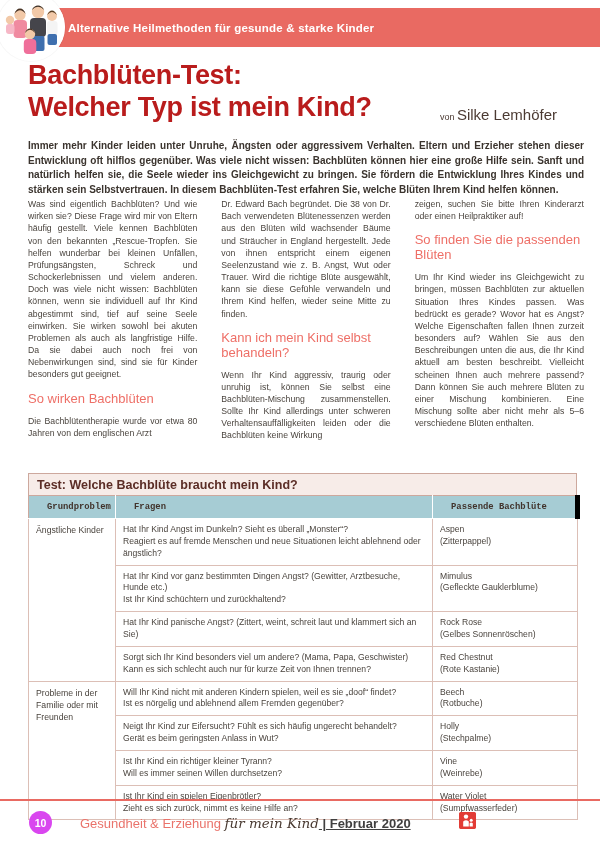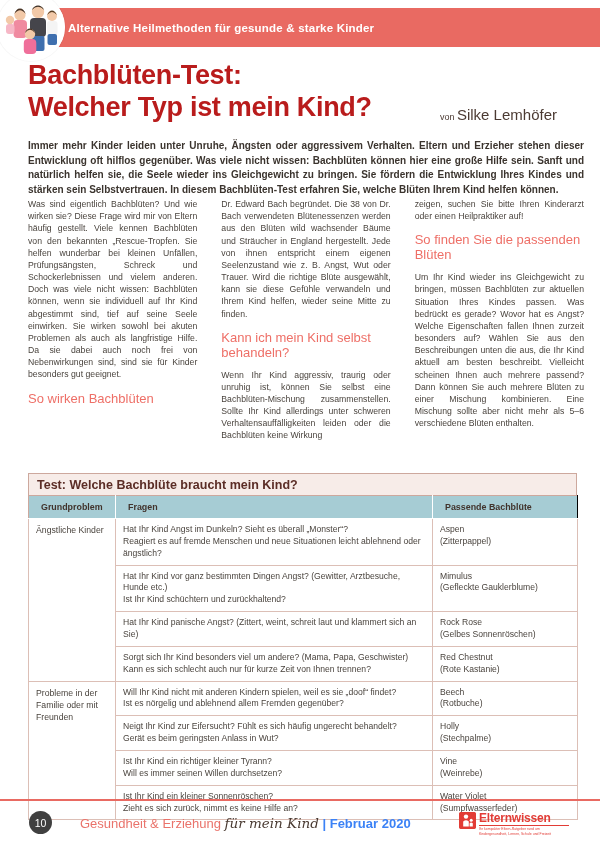--- a/index.html
+++ b/index.html
@@ -31,37 +31,37 @@
             hyphens:auto;-webkit-hyphens:auto;}
   .col-heading{color:#ee6f67;font-size:13px;font-weight:400;line-height:1.15;margin:11px 0 8px 0;}
 
   
   .test-table-wrap{position:absolute;left:28px;top:473px;width:549px;}
   .test-table-title{background:#f7ece8;border:1px solid #cda89d;border-bottom:none;
                     color:#5b2d26;font-size:12.5px;font-weight:700;padding:4px 8px 3px 8px;}
   table.test-table{width:100%;border-collapse:collapse;border:1px solid #cda89d;table-layout:fixed;}
   table.test-table col.c1{width:87px;} table.test-table col.c2{width:317px;} table.test-table col.c3{width:145px;}
   .test-table th{background:#a6ccd4;color:#41332c;font-size:8.9px;font-weight:700;text-align:left;
-                 padding:6px 12px;border:1px solid #ffffff;border-top:none;}
+                 padding:6px 18px;border:1px solid #ffffff;border-top:none;font-family:Liberation Mono, monospace;}
   .test-table th:first-child{border-left:1px solid #cda89d;}
-  .test-table th:last-child{border-right:1px solid #000000;}
+  .test-table th:last-child{border-right:5px solid #000000;}
   .test-table td{vertical-align:top;font-size:8.6px;line-height:1.38;color:#4a443e;
                  padding:5px 7px;border:1px solid #dcbfb6;background:#ffffff;margin-left:40px;}
   .test-table td.cell-group{font-size:8.7px;}
   .test-table td.cell-r div:first-child{margin-bottom:0;}
 
   
   .footer-rule{position:absolute;left:0;top:799px;width:600px;height:2px;background:#e96a62;}
   .page-badge{position:absolute;left:29px;top:811px;width:23px;height:23px;border-radius:50%;
-              background:#404040;color:#ffffff;font-size:10.5px;font-weight:400;
+              background:#d946ef;color:#ffffff;font-size:10.5px;font-weight:700;
               display:flex;align-items:center;justify-content:center;text-align:right;}
   .footer-line{position:absolute;left:80px;top:815px;white-space:nowrap;font-size:13px;}
   .footer-line .mag1{color:#ea736b;}
   .footer-line .mag2{font-family:"DejaVu Serif",serif;font-style:italic;color:#493a31;font-size:13.5px;}
-  .footer-line .mag3{color:#3b82f6;font-weight:700;}
+  .footer-line .mag3{color:#404040;font-weight:700;text-decoration:underline;}
   .logo{position:absolute;left:459px;top:812px;display:flex;gap:3px;align-items:flex-start;}
   .logo-icon{width:17px;height:17px;background:#e23c36;border-radius:2px;flex:0 0 auto;}
   .logo-text .logo-name{color:#e23c36;font-size:12px;font-weight:700;letter-spacing:-.2px;line-height:1;}
   .logo-text .logo-tagline{color:#e23c36;font-size:3.5px;line-height:1.3;width:90px;
                            border-top:1px solid #e23c36;margin-top:1px;padding-top:1px;}
 </style>
 </head>
 <body>
 
 <div class="page">
@@ -103,20 +103,21 @@
   <div class="byline">
     <span class="von">von </span><span class="name">Silke Lemhöfer</span>
   </div>
 
   <div class="intro">Immer mehr Kinder leiden unter Unruhe, Ängsten oder aggressivem Verhalten. Eltern und Erzieher stehen dieser Entwicklung oft hilflos gegenüber. Was viele nicht wissen: Bachblüten können hier eine große Hilfe sein. Sanft und natürlich helfen sie, die Seele wieder ins Gleichgewicht zu bringen. Sie fördern die Entwicklung Ihres Kindes und stärken sein Selbstvertrauen. In diesem Bachblüten-Test erfahren Sie, welche Blüten Ihrem Kind helfen können.</div>
 
   <div class="columns">
     <div class="col">
         <div class="col-para">Was sind eigentlich Bachblüten? Und wie wirken sie? Diese Frage wird mir von Eltern häufig gestellt. Viele kennen Bachblüten von den bekannten „Rescue-Tropfen. Sie helfen wunderbar bei kleinen Unfällen, Prüfungsängsten, Schreck und Schockerlebnissen und vielem anderen. Doch was viele nicht wissen: Bachblüten können, wenn sie individuell auf Ihr Kind abgestimmt sind, tief auf seine Seele einwirken. Sie wirken sowohl bei akuten Problemen als auch als langfristige Hilfe. Da sie dabei auch noch frei von Nebenwirkungen sind, sind sie für Kinder besonders gut geeignet.</div>
         <div class="col-heading">So wirken Bachblüten</div>
+        <div class="col-para">Die Bachblütentherapie wurde vor etwa 80 Jahren von dem englischen Arzt</div>
       </div>
     <div class="col">
         <div class="col-para">Dr. Edward Bach begründet. Die 38 von Dr. Bach verwendeten Blütenessenzen werden aus den Blüten wild wachsender Bäume und Sträucher in England hergestellt. Jede von ihnen entspricht einem eigenen Seelenzustand wie z. B. Angst, Wut oder Trauer. Wird die richtige Blüte ausgewählt, kann sie diese Gefühle verwandeln und Ihrem Kind helfen, wieder seine Mitte zu finden.</div>
         <div class="col-heading">Kann ich mein Kind selbst behandeln?</div>
         <div class="col-para">Wenn Ihr Kind aggressiv, traurig oder unruhig ist, können Sie selbst eine Bachblüten-Mischung zusammenstellen. Sollte Ihr Kind allerdings unter schweren Verhaltensauffälligkeiten leiden oder die Bachblüten keine Wirkung</div>
       </div>
     <div class="col">
         <div class="col-para">zeigen, suchen Sie bitte Ihren Kinderarzt oder einen Heilpraktiker auf!</div>
         <div class="col-heading">So finden Sie die passenden Blüten</div>
         <div class="col-para">Um Ihr Kind wieder ins Gleichgewicht zu bringen, müssen Bachblüten zur aktuellen Situation Ihres Kindes passen. Was bedrückt es gerade? Wovor hat es Angst? Welche Eigenschaften fallen Ihnen zurzeit besonders auf? Wählen Sie aus den Beschreibungen unten die aus, die Ihr Kind aktuell am besten beschreibt. Vielleicht scheinen Ihnen auch mehrere passend? Dann können Sie auch mehrere Blüten zu einer Mischung kombinieren. Eine Mischung sollte aber nicht mehr als 5–6 verschiedene Blüten enthalten.</div>
@@ -205,21 +206,21 @@
               <div>Ist Ihr Kind ein richtiger kleiner Tyrann?</div>
               <div>Will es immer seinen Willen durchsetzen?</div>
             </td>
             <td class="cell-r">
               <div>Vine</div>
               <div>(Weinrebe)</div>
             </td>
           </tr>
           <tr>
             <td class="cell-q">
-              <div>Ist Ihr Kind ein kleiner Sonnenröschen?</div>
+              <div>Ist Ihr Kind ein spielen Eigenbrötler?</div>
               <div>Zieht es sich zurück, nimmt es keine Hilfe an?</div>
             </td>
             <td class="cell-r">
               <div>Water Violet</div>
               <div>(Sumpfwasserfeder)</div>
             </td>
           </tr>
         </tbody>
     </table>
   </div>
@@ -230,19 +231,15 @@
     <span class="mag1">Gesundheit &amp; Erziehung </span><span class="mag2">für mein Kind</span><span class="mag3"> | Februar 2020</span>
   </div>
   <div class="logo">
     <svg class="logo-icon" width="17" height="17" viewBox="0 0 17 17">
       <rect x="0" y="0" width="17" height="17" rx="2" fill="#e23c36"></rect>
       <circle cx="7" cy="4.6" r="2.2" fill="#ffffff"></circle>
       <path d="M4.2 14.5 L4.2 9.5 Q7 6.8 9.8 9.5 L9.8 14.5 Z" fill="#ffffff"></path>
       <circle cx="12.2" cy="8.2" r="1.5" fill="#ffffff"></circle>
       <path d="M10.6 14.5 L10.6 11.3 Q12.2 9.9 13.8 11.3 L13.8 14.5 Z" fill="#ffffff"></path>
     </svg>
-    <div class="logo-text">
-      <div class="logo-name">Elternwissen</div>
-      <div class="logo-tagline">Ihr kompakter Eltern-Ratgeber rund um Kindergesundheit, Lernen, Schule und Freizeit</div>
-    </div>
   </div>
 
 </div>
 
 </body></html>

